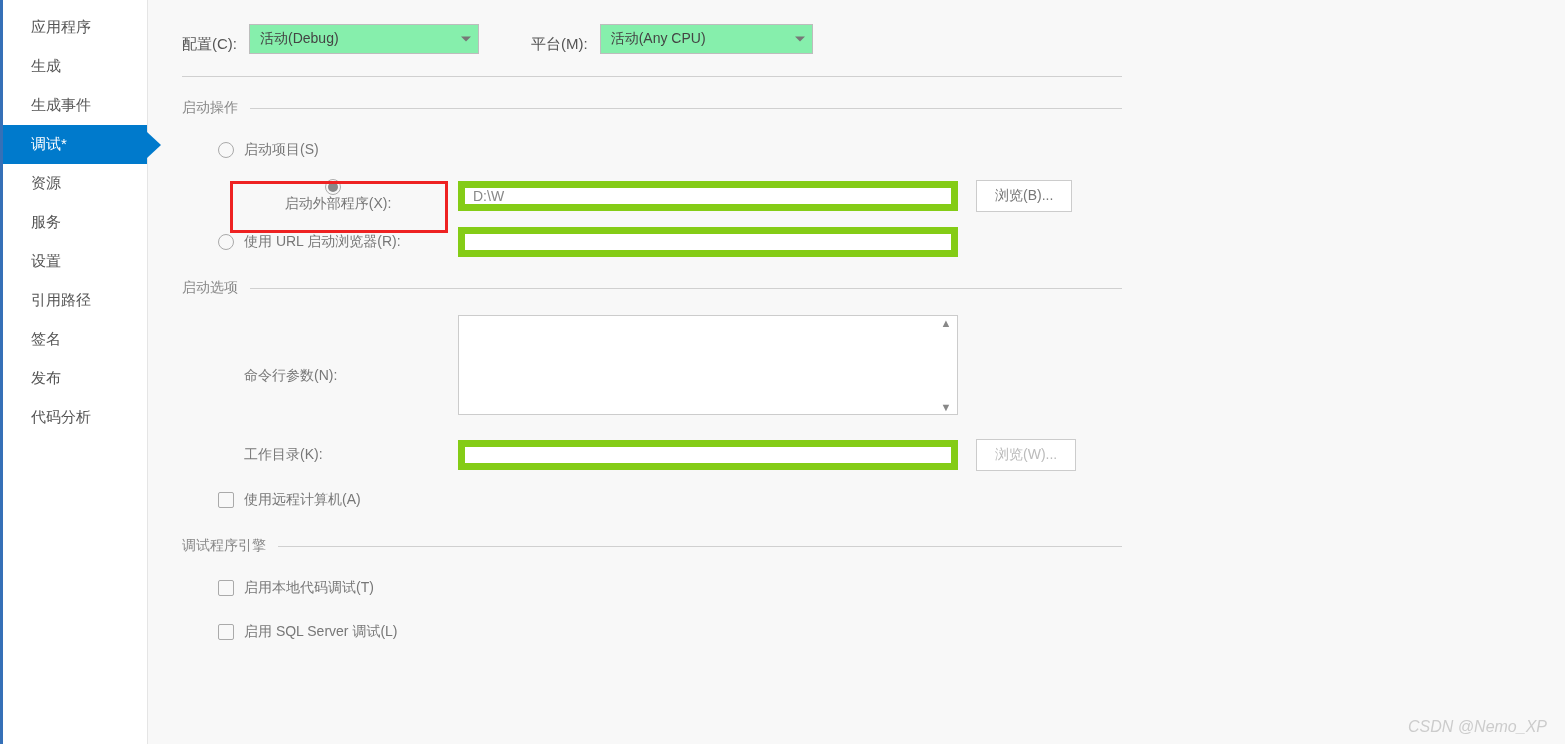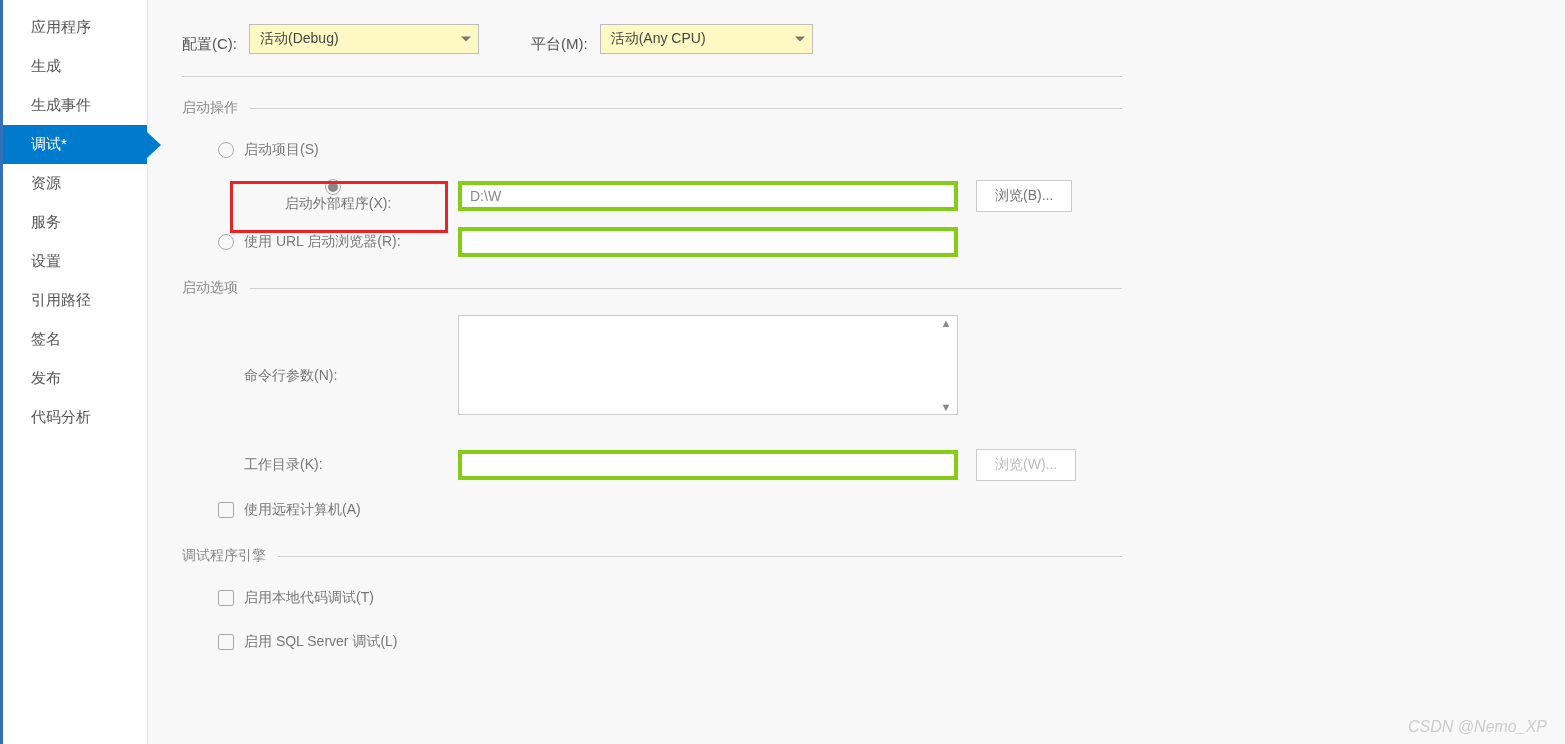--- a/index.html
+++ b/index.html
@@ -59,21 +59,21 @@
     align-items: flex-end;
     gap: 12px;
     padding-bottom: 22px;
     border-bottom: 1px solid #d0d0d0;
     width: 940px;
   }
   .cfg-label { font-size: 15px; color: #555; }
   .combo {
     height: 30px;
     border: 1px solid #bdbdbd;
-    background: #fef9c3;
+    background: #86efac;
     padding: 0 28px 0 10px;
     font-family: inherit;
     font-size: 14px;
     color: #444;
     appearance: none;
     position: relative;
   }
   .combo-wrap { position: relative; display: inline-block; }
   .combo-wrap::after {
     content: "";
@@ -134,21 +134,21 @@
   .opt-label { color: #777; font-size: 14px; }
 
   .lbl-col {
     width: 240px;
     display: flex;
     align-items: center;
   }
 
   .textbox {
     height: 30px;
-    border: 4px solid #84cc16;
+    border: 7px solid #84cc16;
     background: #fff;
     padding: 0 8px;
     font-family: inherit;
     font-size: 14px;
     color: #444;
     width: 500px;
   }
   .textbox.blurred { color: #888; }
 
   .textarea {
@@ -282,21 +282,21 @@
             <span class="opt-label">命令行参数(N):</span>
           </div>
           <div class="ta-wrap">
             <textarea class="textarea" style=""></textarea>
             <div class="ta-arrows">
                 <span>▲</span>
                 <span>▼</span>
               </div>
           </div>
         </div>
-        <div class="row" style="margin-top:31px;">
+        <div class="row" style="margin-top:21px;">
           <div class="lbl-col" style="padding-left:26px;">
             <span class="opt-label">工作目录(K):</span>
           </div>
           <input class="textbox" value="" style="">
           <button class="btn disabled">浏览(W)...</button>
         </div>
         <div class="row">
           <div class="lbl-col">
             <span class="check"></span>
             <span class="opt-label">使用远程计算机(A)</span>

